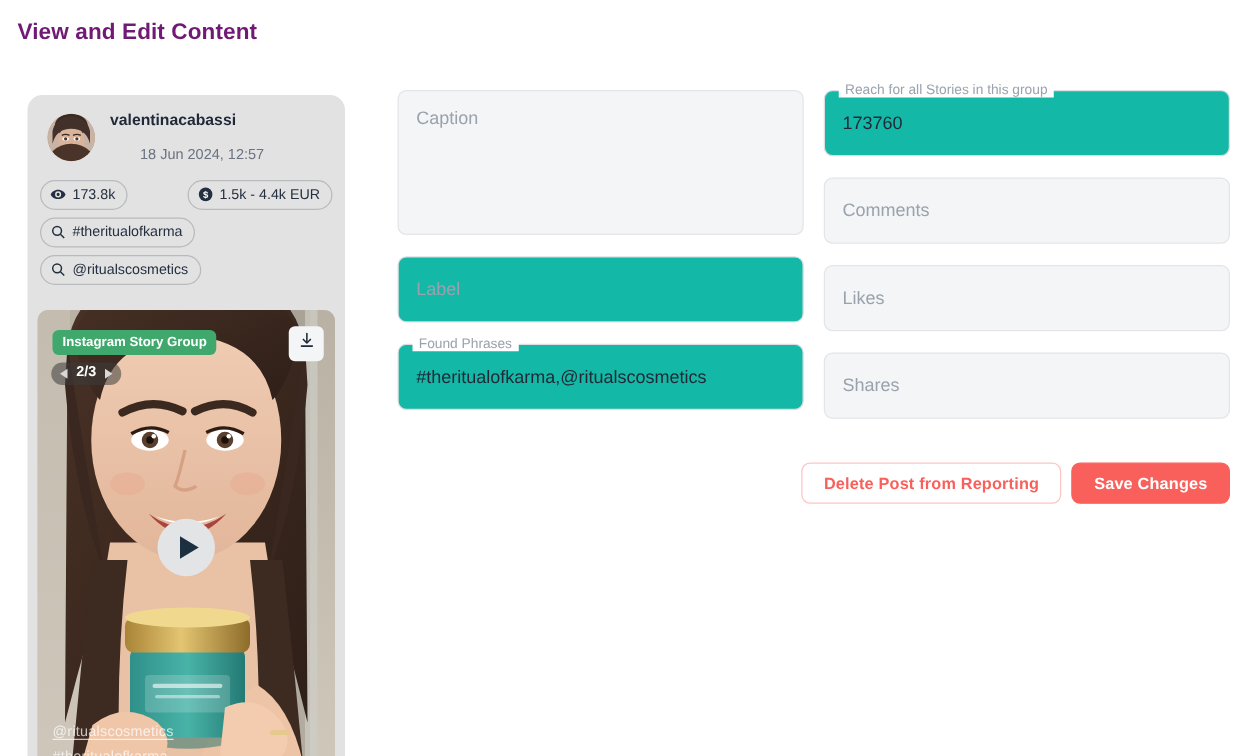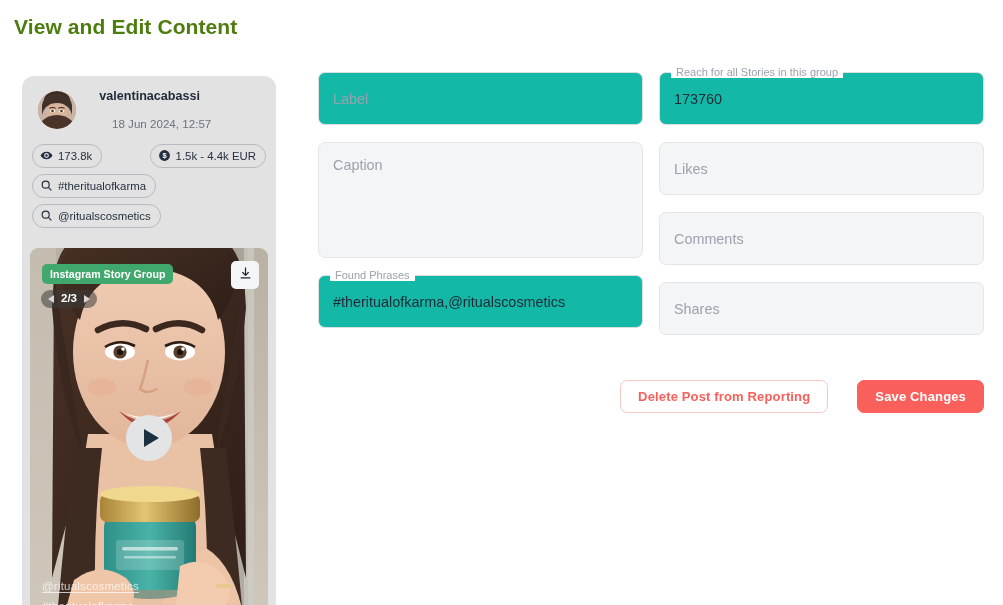--- a/index.html
+++ b/index.html
@@ -8,23 +8,23 @@
     margin: 0; padding: 0;
     width: 1003px; height: 605px;
     background: #ffffff;
     font-family: "Liberation Sans", sans-serif;
     overflow: hidden;
   }
 
   .page-title {
     position: absolute;
     left: 14px; top: 15px;
-    font-size: 21px;
+    font-size: 18px;
     font-weight: bold;
-    color: #4d7c0f;
+    color: #701a75;
     letter-spacing: 0.1px;
   }
 
   
   .preview-card {
     position: absolute;
     left: 22px; top: 76px;
     width: 254px;
     height: 545px;
     background: #e2e2e3;
@@ -41,21 +41,21 @@
   .avatar {
     width: 38px; height: 38px;
     border-radius: 50%;
     flex: 0 0 38px;
     overflow: hidden;
     background: #b99b88;
     position: relative;
   }
   .avatar svg { display: block; width: 100%; height: 100%; }
 
-  .author-meta { display: flex; flex-direction: column; gap: 14px; text-align: center; }
+  .author-meta { display: flex; flex-direction: column; gap: 14px; }
   .author-name {
     font-size: 12.6px;
     font-weight: bold;
     color: #1f2937;
     line-height: 1.1;
   }
   .author-date {
     font-size: 11.6px;
     color: #6b7280;
     line-height: 1.1;
@@ -242,22 +242,22 @@
     font-size: 11px;
     color: #9aa2ad;
     line-height: 12px;
     white-space: nowrap;
   }
 
   
   .actions {
     display: flex;
     justify-content: flex-end;
-    gap: 29px;
-    margin-top: 28px;
+    gap: 8px;
+    margin-top: 18px;
   }
   .btn {
     font-family: "Liberation Sans", sans-serif;
     font-size: 13px;
     font-weight: bold;
     border-radius: 7px;
     padding: 0 17px;
     height: 33px;
     cursor: pointer;
     white-space: nowrap;
@@ -462,48 +462,48 @@
     <div class="overlay-text t2">#theritualofkarma</div>
 
   </div>
 </div>
 
 <div class="form-wrap">
   <div class="form-cols">
 
     <div class="col">
 
+      <div class="field filled area">
+        <textarea placeholder="Caption" style=""></textarea>
+      </div>
+
       <div class="field outlined h-lg">
         <input class="inp" type="text" placeholder="Label" value="" style="">
-      </div>
-
-      <div class="field filled area">
-        <textarea placeholder="Caption" style=""></textarea>
       </div>
 
       <div class="field outlined h-lg">
         <span class="legend">Found Phrases</span>
         <input class="inp" type="text" value="#theritualofkarma,@ritualscosmetics" style="">
       </div>
 
     </div>
 
     <div class="col">
 
       <div class="field outlined h-lg">
         <span class="legend">Reach for all Stories in this group</span>
         <input class="inp" type="text" value="173760" style="">
       </div>
 
       <div class="field filled h-lg">
+        <input class="inp" type="text" placeholder="Comments" style="">
+      </div>
+
+      <div class="field filled h-lg">
         <input class="inp" type="text" placeholder="Likes" style="">
-      </div>
-
-      <div class="field filled h-lg">
-        <input class="inp" type="text" placeholder="Comments" style="">
       </div>
 
       <div class="field filled h-lg">
         <input class="inp" type="text" placeholder="Shares" style="">
       </div>
 
       <div class="actions">
         <button class="btn btn-outline">Delete Post from Reporting</button>
         <button class="btn btn-solid">Save Changes</button>
       </div>

